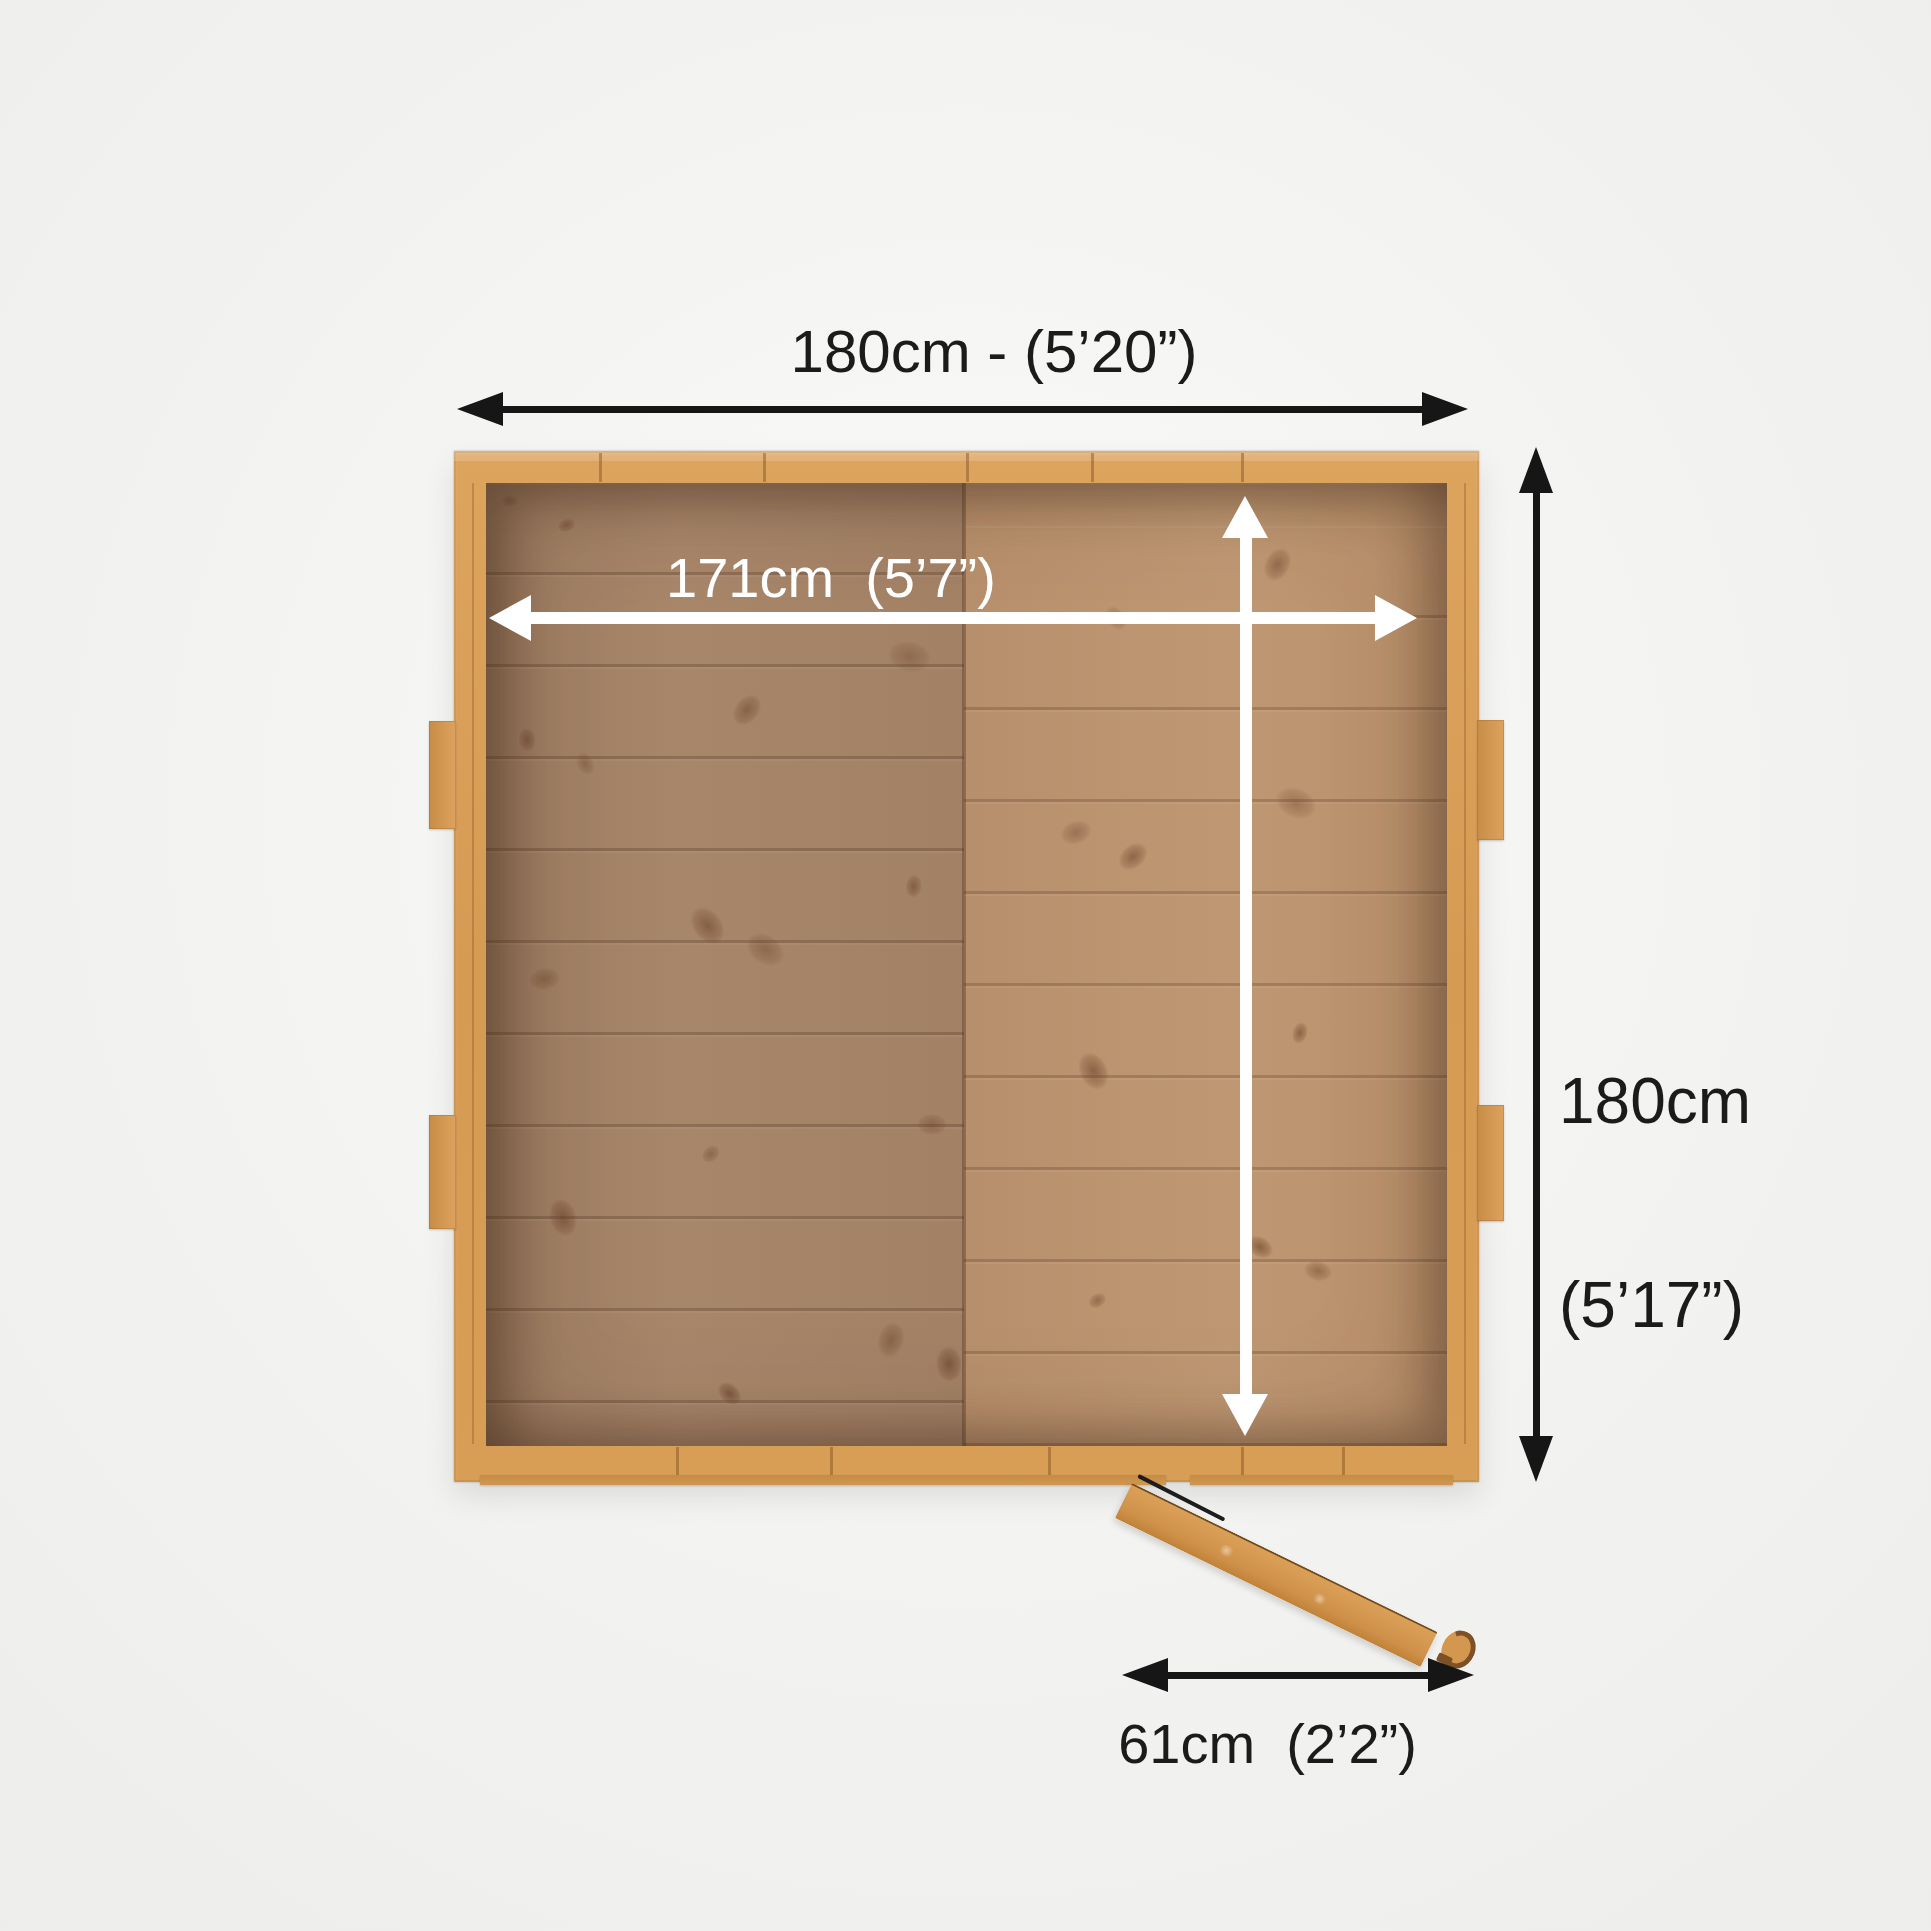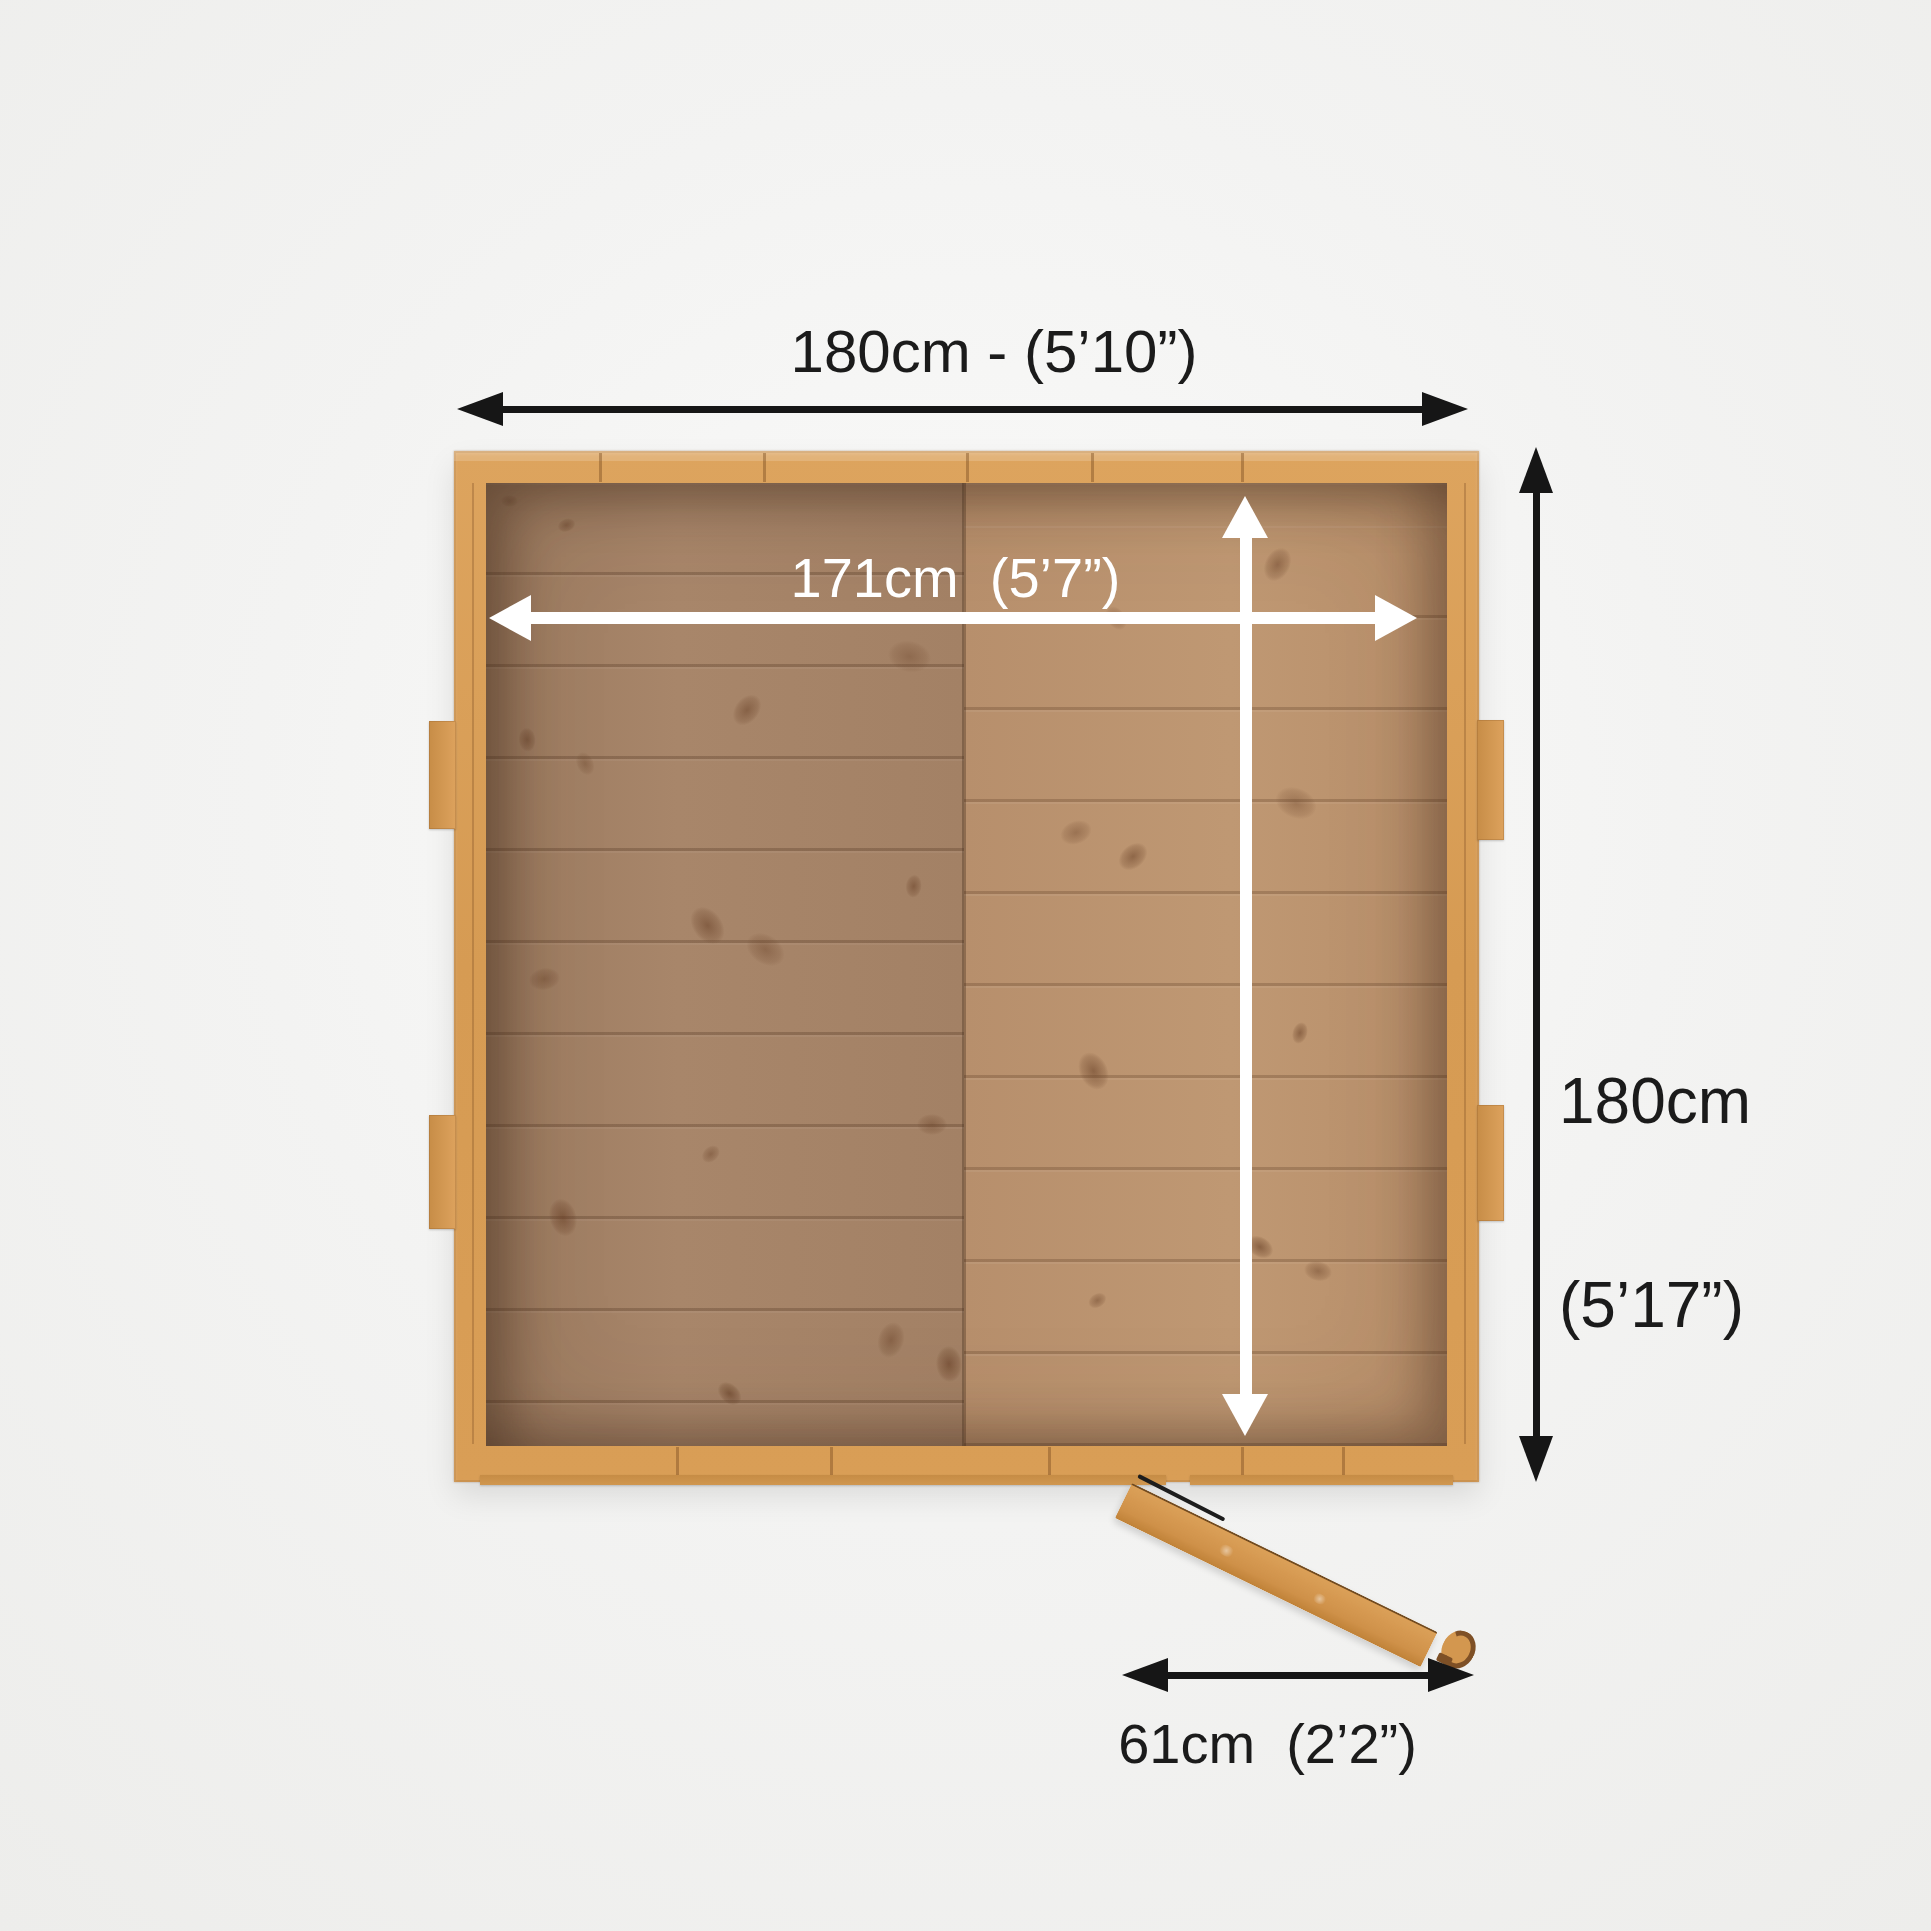--- a/index.html
+++ b/index.html
@@ -65,21 +65,21 @@
   .hD{border-width:46px 17.4px 0 17.4px;border-top-color:#161616;}
   .whL{border-width:23px 42px 23px 0;border-right-color:#fff;}
   .whR{border-width:23px 0 23px 42px;border-left-color:#fff;}
   .whU{border-width:0 23px 42px 23px;border-bottom-color:#fff;}
   .whD{border-width:42px 23px 0 23px;border-top-color:#fff;}
 
   
   .dim-label{white-space:pre;color:#1b1b1b;}
   #lbl-top{left:608px;top:317px;width:772px;text-align:center;font-size:60px;}
   #lbl-right{left:1559px;top:931px;font-size:64px;line-height:68px;}
-  #lbl-iw{left:666px;top:545px;width:579px;text-align:center;font-size:56px;color:#ffffff;}
+  #lbl-iw{left:666px;top:545px;width:579px;font-size:56px;color:#ffffff;}
   #lbl-id{left:927px;top:921px;width:290px;text-align:right;font-size:56px;line-height:64px;color:#ffffff;}
   #lbl-door{left:1026px;top:1711px;width:483px;text-align:center;font-size:56px;}
   .lline{display:block;}
 </style>
 </head>
 <body>
 
 <div id="stage">
 
   <div id="shed" class="abs">
@@ -173,21 +173,21 @@
     <div class="head whL abs" style="left:489px;top:595px;"></div>
     <div class="head whR abs" style="left:1375px;top:595px;"></div>
   </div>
 
   <div>
     <div class="wline abs" style="left:1240px;top:537px;width:11.6px;height:859px;"></div>
     <div class="head whU abs" style="left:1222px;top:496px;"></div>
     <div class="head whD abs" style="left:1222px;top:1394px;"></div>
   </div>
 
-  <div id="lbl-top" class="abs dim-label">180cm - (5’10”)</div>
+  <div id="lbl-top" class="abs dim-label">180cm - (5’20”)</div>
 
   <div id="lbl-right" class="abs dim-label">
     <span class="lline">180cm</span>
     <span class="lline">(5’17”)</span>
   </div>
 
   <div id="lbl-iw" class="abs dim-label">171cm  (5’7”)</div>
 
 
   <div id="lbl-door" class="abs dim-label">61cm  (2’2”)</div>

